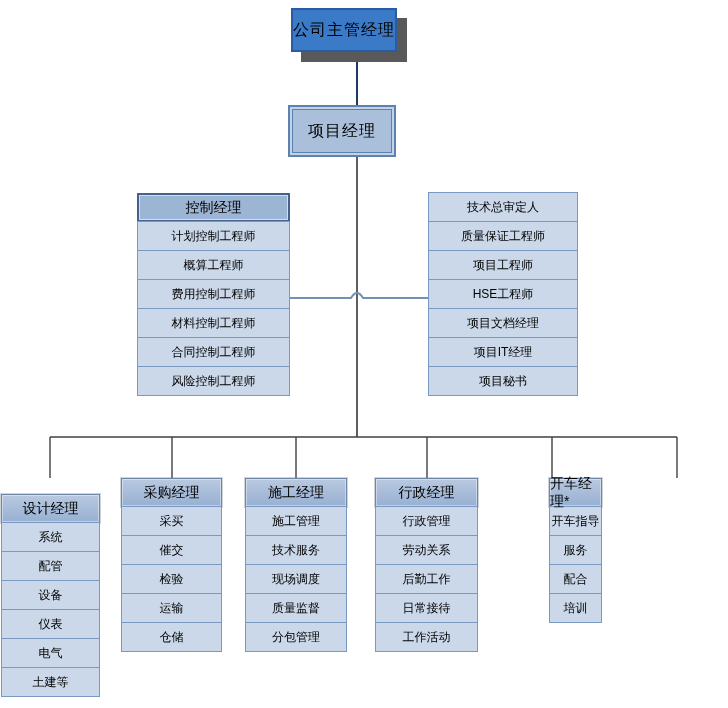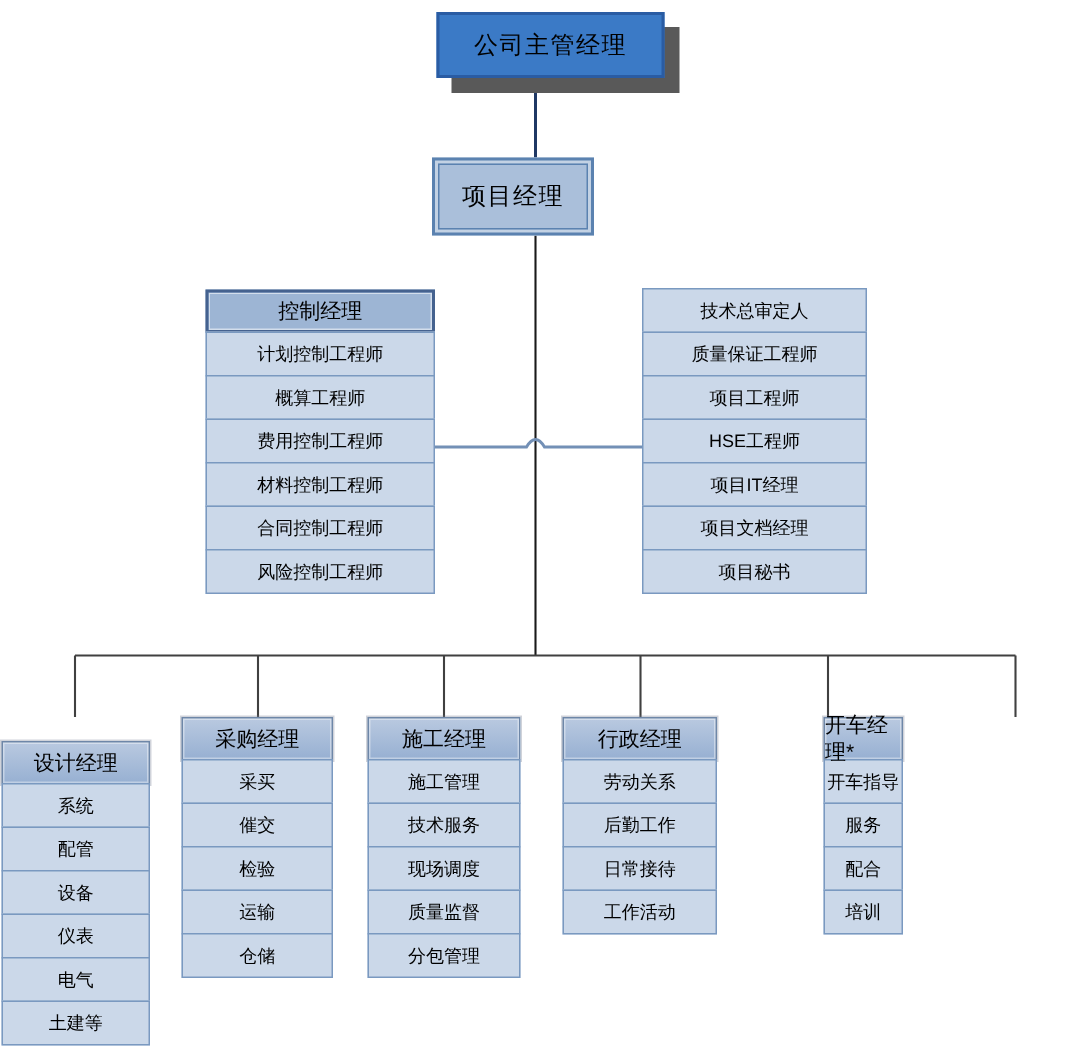--- a/index.html
+++ b/index.html
@@ -9,21 +9,21 @@
   }
   svg.connectors{position:absolute;left:0;top:0;width:728px;height:708px;}
   .line-navy{stroke:var(--connector-navy);stroke-width:2;fill:none;}
   .line-black{stroke:#1a1a1a;stroke-width:1.4;fill:none;}
   .line-blue{stroke:var(--connector-blue);stroke-width:2;fill:none;}
   .line-dark{stroke:var(--connector-dark);stroke-width:1.4;fill:none;}
 
   .node{position:absolute;display:flex;align-items:center;justify-content:center;
     box-sizing:border-box;text-align:center;}
   .top-box{
-    left:291px;top:8px;width:152px;height:44px;
+    left:291px;top:8px;width:106px;height:44px;
     background:var(--top-fill);border:2px solid var(--top-border);
     box-shadow:10px 10px 0 0 var(--top-shadow);
     font-size:16px;letter-spacing:1px;
   }
   .pm-box{
     left:288px;top:105px;width:108px;height:52px;
     background:#c3d2e4;border:2px solid var(--pm-border);padding:2px;
   }
   .pm-inner{
     width:100%;height:100%;display:flex;align-items:center;justify-content:center;
@@ -99,22 +99,22 @@
         <div class="cell">风险控制工程师</div>
       </div>
   </div>
 
   <div class="column col-staff">
     <div>
         <div class="cell">技术总审定人</div>
         <div class="cell">质量保证工程师</div>
         <div class="cell">项目工程师</div>
         <div class="cell">HSE工程师</div>
+        <div class="cell">项目文档经理</div>
         <div class="cell">项目IT经理</div>
-        <div class="cell">项目文档经理</div>
         <div class="cell">项目秘书</div>
       </div>
   </div>
 
   <div class="column col-d0">
     <div class="hdr">设计经理</div>
     <div>
         <div class="cell">系统</div>
         <div class="cell">配管</div>
         <div class="cell">设备</div>
@@ -142,20 +142,21 @@
         <div class="cell">技术服务</div>
         <div class="cell">现场调度</div>
         <div class="cell">质量监督</div>
         <div class="cell">分包管理</div>
       </div>
   </div>
 
   <div class="column col-d3">
     <div class="hdr">行政经理</div>
     <div>
+        <div class="cell">行政管理</div>
         <div class="cell">劳动关系</div>
         <div class="cell">后勤工作</div>
         <div class="cell">日常接待</div>
         <div class="cell">工作活动</div>
       </div>
   </div>
 
   <div class="column col-d4">
     <div class="hdr">开车经理*</div>
     <div>

